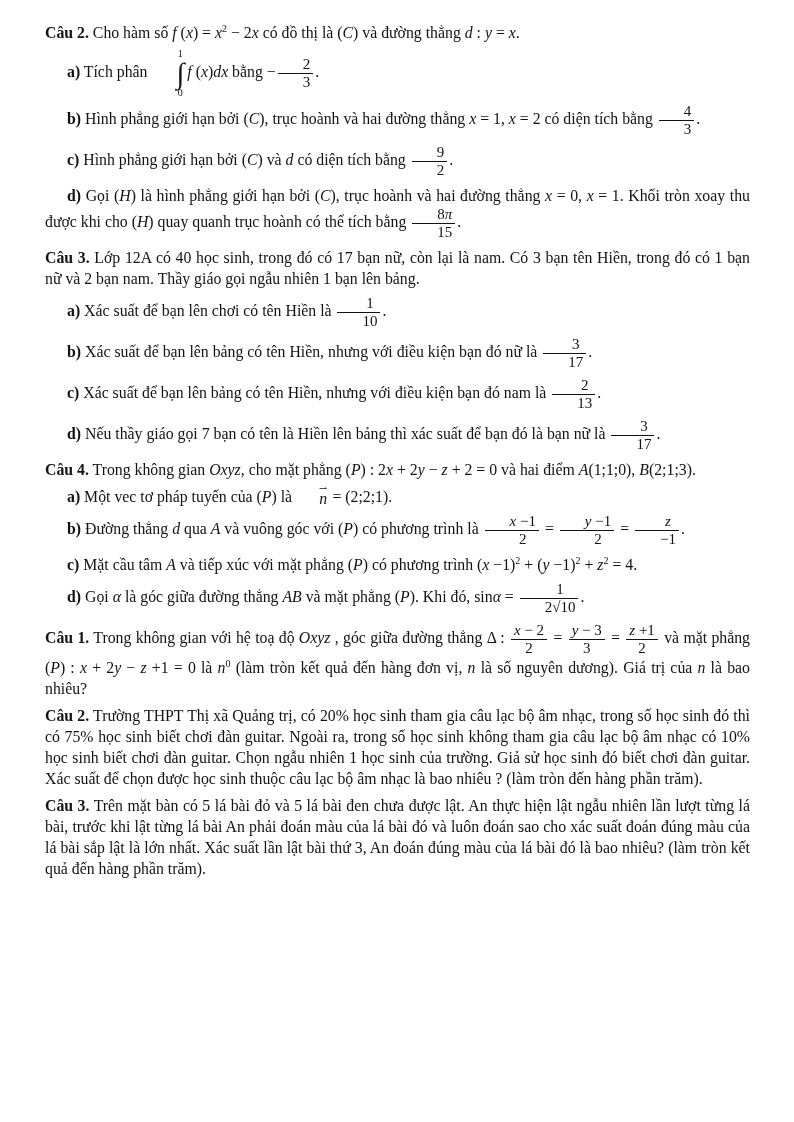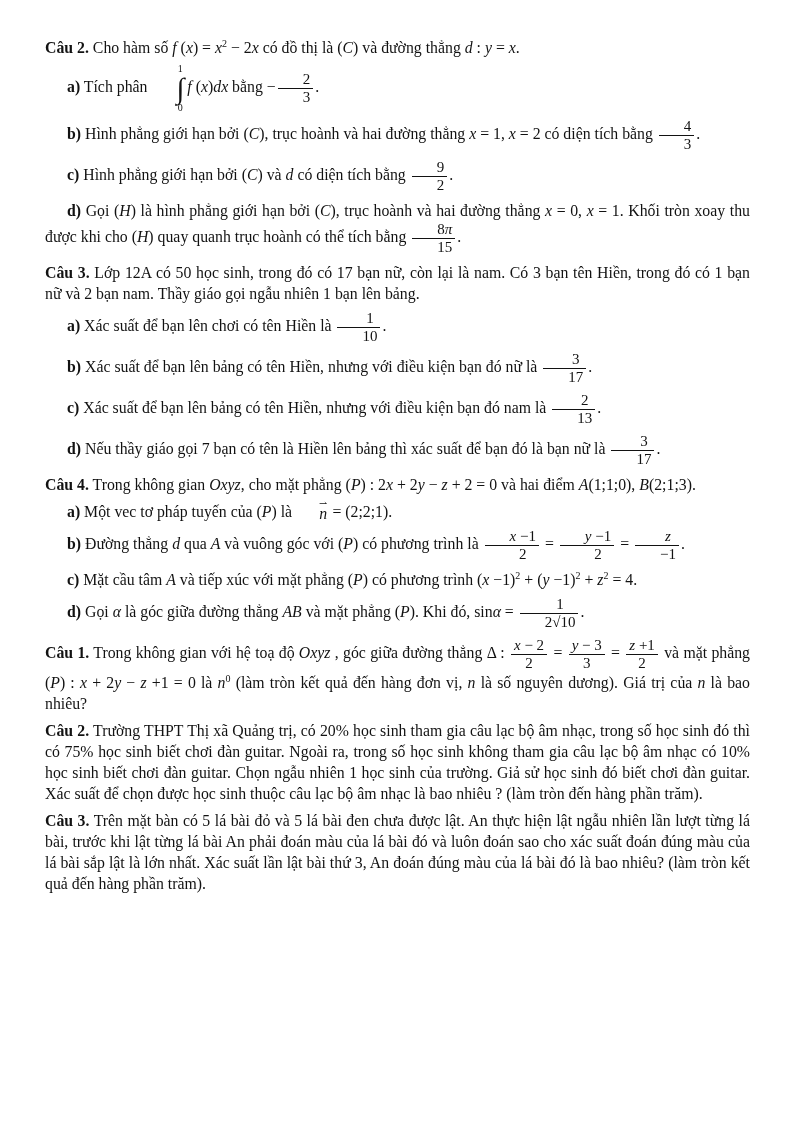--- a/index.html
+++ b/index.html
@@ -4,21 +4,21 @@
 <style>
   html,body{margin:0;padding:0;background:#fff;}
   .page{
     position:relative;
     width:794px;height:1076px;
     background:#ffffff;
     color:#121212;
     font-family:"Liberation Serif","DejaVu Serif",serif;
     font-size:15.8px;
     box-sizing:border-box;
-    padding:37px 44px 0 45px;
+    padding:22px 44px 0 45px;
     overflow:hidden;
   }
   p.par{margin:0 0 6px 0;text-align:justify;line-height:21px;}
   p.item{text-indent:22px;}
   .b8{font-weight:bold;}
   .m{white-space:pre-wrap;}
   .mi{font-style:italic;}
   .mu{font-style:normal;}
   sup.sp{font-size:10px;font-style:normal;line-height:0;}
   .frac{display:inline-block;vertical-align:middle;text-align:center;margin:0 2px;line-height:normal;}
@@ -40,21 +40,21 @@
 </head>
 <body>
 
 <div class="page">
   <div id="doc">
       <p class="par"><span class="b8">Câu 2.</span><span class="r"> Cho hàm số </span><span class="m"><span class="mi">f</span><span class="mu"> (</span><span class="mi">x</span><span class="mu">) = </span><span class="mi">x</span></span><sup class="sp">2</sup><span class="m"><span class="mu"> − 2</span><span class="mi">x</span></span><span class="r"> có đồ thị là </span><span class="m"><span class="mu">(</span><span class="mi">C</span><span class="mu">)</span></span><span class="r"> và đường thẳng </span><span class="m"><span class="mi">d</span><span class="mu"> : </span><span class="mi">y</span><span class="mu"> = </span><span class="mi">x</span><span class="mu">.</span></span></p>
       <p class="par item"><span class="b8">a)</span><span class="r"> Tích phân </span><span class="int"><span class="bnd">1</span><span class="sym">∫</span><span class="bnd">0</span></span><span class="m"><span class="mi">f</span><span class="mu"> (</span><span class="mi">x</span><span class="mu">)</span><span class="mi">dx</span></span><span class="r"> bằng </span><span class="m"><span class="mu">−</span></span><span class="frac"><span class="fn"><span class="mu">2</span></span><span class="fd"><span class="mu">3</span></span></span><span class="r">.</span></p>
       <p class="par item"><span class="b8">b)</span><span class="r"> Hình phẳng giới hạn bởi </span><span class="m"><span class="mu">(</span><span class="mi">C</span><span class="mu">)</span></span><span class="r">, trục hoành và hai đường thẳng </span><span class="m"><span class="mi">x</span><span class="mu"> = 1, </span><span class="mi">x</span><span class="mu"> = 2</span></span><span class="r"> có diện tích bằng </span><span class="frac"><span class="fn"><span class="mu">4</span></span><span class="fd"><span class="mu">3</span></span></span><span class="r">.</span></p>
       <p class="par item"><span class="b8">c)</span><span class="r"> Hình phẳng giới hạn bởi </span><span class="m"><span class="mu">(</span><span class="mi">C</span><span class="mu">)</span></span><span class="r"> và </span><span class="m"><span class="mi">d</span></span><span class="r"> có diện tích bằng </span><span class="frac"><span class="fn"><span class="mu">9</span></span><span class="fd"><span class="mu">2</span></span></span><span class="r">.</span></p>
       <p class="par item"><span class="b8">d)</span><span class="r"> Gọi </span><span class="m"><span class="mu">(</span><span class="mi">H</span><span class="mu">)</span></span><span class="r"> là hình phẳng giới hạn bởi </span><span class="m"><span class="mu">(</span><span class="mi">C</span><span class="mu">)</span></span><span class="r">, trục hoành và hai đường thẳng </span><span class="m"><span class="mi">x</span><span class="mu"> = 0, </span><span class="mi">x</span><span class="mu"> = 1</span></span><span class="r">. Khối tròn xoay thu được khi cho </span><span class="m"><span class="mu">(</span><span class="mi">H</span><span class="mu">)</span></span><span class="r"> quay quanh trục hoành có thể tích bằng </span><span class="frac"><span class="fn"><span class="m"><span class="mu">8</span><span class="mi">π</span></span></span><span class="fd"><span class="mu">15</span></span></span><span class="r">.</span></p>
-      <p class="par"><span class="b8">Câu 3.</span><span class="r"> Lớp 12A có 50 học sinh, trong đó có 17 bạn nữ, còn lại là nam. Có 3 bạn tên Hiền, trong đó có 1 bạn nữ và 2 bạn nam. Thầy giáo gọi ngẫu nhiên 1 bạn lên bảng.</span></p>
+      <p class="par"><span class="b8">Câu 3.</span><span class="r"> Lớp 12A có 40 học sinh, trong đó có 17 bạn nữ, còn lại là nam. Có 3 bạn tên Hiền, trong đó có 1 bạn nữ và 2 bạn nam. Thầy giáo gọi ngẫu nhiên 1 bạn lên bảng.</span></p>
       <p class="par item"><span class="b8">a)</span><span class="r"> Xác suất để bạn lên chơi có tên Hiền là </span><span class="frac"><span class="fn"><span class="mu">1</span></span><span class="fd"><span class="mu">10</span></span></span><span class="r">.</span></p>
       <p class="par item"><span class="b8">b)</span><span class="r"> Xác suất để bạn lên bảng có tên Hiền, nhưng với điều kiện bạn đó nữ là </span><span class="frac"><span class="fn"><span class="mu">3</span></span><span class="fd"><span class="mu">17</span></span></span><span class="r">.</span></p>
       <p class="par item"><span class="b8">c)</span><span class="r"> Xác suất để bạn lên bảng có tên Hiền, nhưng với điều kiện bạn đó nam là </span><span class="frac"><span class="fn"><span class="mu">2</span></span><span class="fd"><span class="mu">13</span></span></span><span class="r">.</span></p>
       <p class="par item"><span class="b8">d)</span><span class="r"> Nếu thầy giáo gọi 7 bạn có tên là Hiền lên bảng thì xác suất để bạn đó là bạn nữ là </span><span class="frac"><span class="fn"><span class="mu">3</span></span><span class="fd"><span class="mu">17</span></span></span><span class="r">.</span></p>
       <p class="par"><span class="b8">Câu 4.</span><span class="r"> Trong không gian </span><span class="m"><span class="mi">Oxyz</span></span><span class="r">, cho mặt phẳng </span><span class="m"><span class="mu">(</span><span class="mi">P</span><span class="mu">) : 2</span><span class="mi">x</span><span class="mu"> + 2</span><span class="mi">y</span><span class="mu"> − </span><span class="mi">z</span><span class="mu"> + 2 = 0</span></span><span class="r"> và hai điểm </span><span class="m"><span class="mi">A</span><span class="mu">(1;1;0), </span><span class="mi">B</span><span class="mu">(2;1;3).</span></span></p>
       <p class="par item"><span class="b8">a)</span><span class="r"> Một vec tơ pháp tuyến của </span><span class="m"><span class="mu">(</span><span class="mi">P</span><span class="mu">)</span></span><span class="r"> là </span><span class="vec"><span class="ar">⇀</span><span class="bd">n</span></span><span class="m"><span class="mu"> = (2;2;1).</span></span></p>
       <p class="par item"><span class="b8">b)</span><span class="r"> Đường thẳng </span><span class="m"><span class="mi">d</span></span><span class="r"> qua </span><span class="m"><span class="mi">A</span></span><span class="r"> và vuông góc với </span><span class="m"><span class="mu">(</span><span class="mi">P</span><span class="mu">)</span></span><span class="r"> có phương trình là </span><span class="frac"><span class="fn"><span class="m"><span class="mi">x</span><span class="mu"> −1</span></span></span><span class="fd"><span class="mu">2</span></span></span><span class="m"><span class="mu"> = </span></span><span class="frac"><span class="fn"><span class="m"><span class="mi">y</span><span class="mu"> −1</span></span></span><span class="fd"><span class="mu">2</span></span></span><span class="m"><span class="mu"> = </span></span><span class="frac"><span class="fn"><span class="m"><span class="mi">z</span></span></span><span class="fd"><span class="mu">−1</span></span></span><span class="r">.</span></p>
       <p class="par item"><span class="b8">c)</span><span class="r"> Mặt cầu tâm </span><span class="m"><span class="mi">A</span></span><span class="r"> và tiếp xúc với mặt phẳng </span><span class="m"><span class="mu">(</span><span class="mi">P</span><span class="mu">)</span></span><span class="r"> có phương trình </span><span class="m"><span class="mu">(</span><span class="mi">x</span><span class="mu"> −1)</span></span><sup class="sp">2</sup><span class="m"><span class="mu"> + (</span><span class="mi">y</span><span class="mu"> −1)</span></span><sup class="sp">2</sup><span class="m"><span class="mu"> + </span><span class="mi">z</span></span><sup class="sp">2</sup><span class="m"><span class="mu"> = 4.</span></span></p>
       <p class="par item"><span class="b8">d)</span><span class="r"> Gọi </span><span class="m"><span class="mi">α</span></span><span class="r"> là góc giữa đường thẳng </span><span class="m"><span class="mi">AB</span></span><span class="r"> và mặt phẳng </span><span class="m"><span class="mu">(</span><span class="mi">P</span><span class="mu">)</span></span><span class="r">. Khi đó, sin</span><span class="m"><span class="mi">α</span><span class="mu"> = </span></span><span class="frac"><span class="fn"><span class="mu">1</span></span><span class="fd"><span class="mu">2</span><span class="rsym">√</span><span class="rad">10</span></span></span><span class="r">.</span></p>
       <p class="par"><span class="b8">Câu 1.</span><span class="r"> Trong không gian với hệ toạ độ </span><span class="m"><span class="mi">Oxyz</span></span><span class="r"> , góc giữa đường thẳng </span><span class="m"><span class="mu">Δ : </span></span><span class="frac"><span class="fn"><span class="m"><span class="mi">x</span><span class="mu"> − 2</span></span></span><span class="fd"><span class="mu">2</span></span></span><span class="m"><span class="mu"> = </span></span><span class="frac"><span class="fn"><span class="m"><span class="mi">y</span><span class="mu"> − 3</span></span></span><span class="fd"><span class="mu">3</span></span></span><span class="m"><span class="mu"> = </span></span><span class="frac"><span class="fn"><span class="m"><span class="mi">z</span><span class="mu"> +1</span></span></span><span class="fd"><span class="mu">2</span></span></span><span class="r"> và mặt phẳng </span><span class="m"><span class="mu">(</span><span class="mi">P</span><span class="mu">) : </span><span class="mi">x</span><span class="mu"> + 2</span><span class="mi">y</span><span class="mu"> − </span><span class="mi">z</span><span class="mu"> +1 = 0</span></span><span class="r"> là </span><span class="m"><span class="mi">n</span></span><sup class="sp">0</sup><span class="r"> (làm tròn kết quả đến hàng đơn vị, </span><span class="m"><span class="mi">n</span></span><span class="r"> là số nguyên dương). Giá trị của </span><span class="m"><span class="mi">n</span></span><span class="r"> là bao nhiêu?</span></p>

